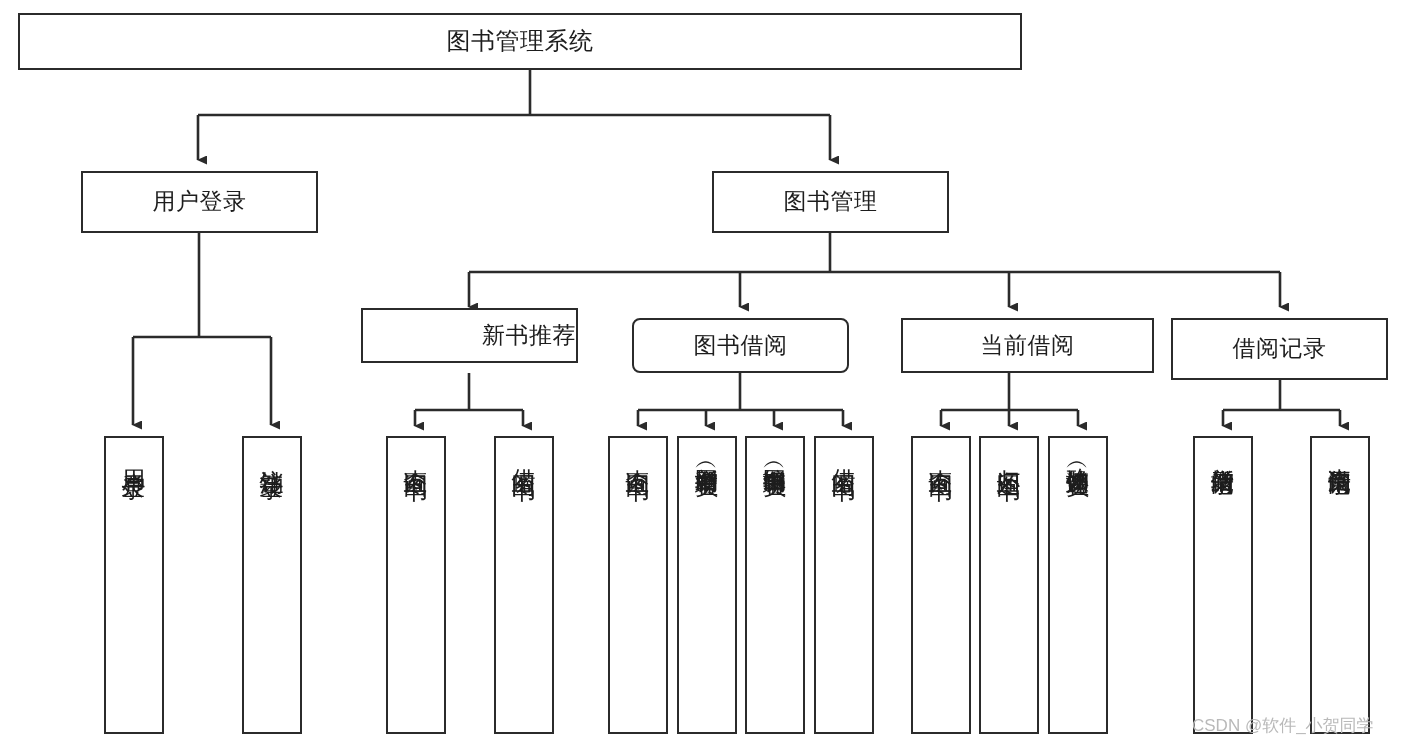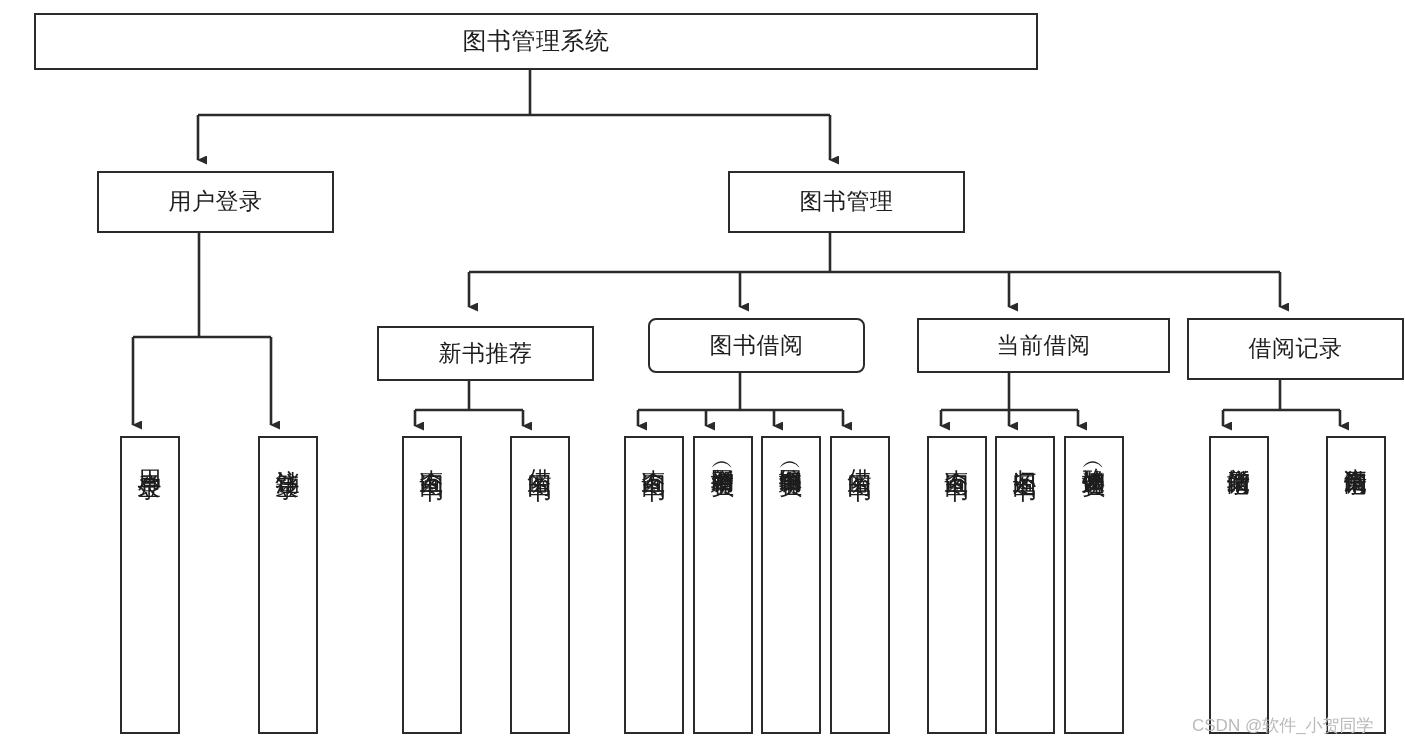--- a/index.html
+++ b/index.html
@@ -27,21 +27,20 @@
   .node {
     position: absolute;
     box-sizing: border-box;
     background: #ffffff;
     border: 2.5px solid #2b2b2b;
     display: flex;
     align-items: center;
     justify-content: center;
     color: #1d1d1d;
     z-index: 2;
-    margin-left: 16px;
   }
   .node-label {
     display: block;
     text-align: center;
     line-height: 1.18;
     letter-spacing: 0.5px;
   }
   
   .node.horiz .node-label {
     writing-mode: horizontal-tb;
@@ -141,21 +140,21 @@
   </div>
 
   <div class="node horiz" style="left:81px; top:171px; width:237px; height:62px;">
     <span class="node-label">用户登录</span>
   </div>
 
   <div class="node horiz" style="left:712px; top:171px; width:237px; height:62px;">
     <span class="node-label">图书管理</span>
   </div>
 
-  <div class="node horiz" style="left:361px; top:326px; width:217px; height:55px;">
+  <div class="node horiz" style="left:361px; top:308px; width:217px; height:55px;justify-content:flex-end;">
     <span class="node-label">新书推荐</span>
   </div>
 
   <div class="node horiz" style="left:632px; top:318px; width:217px; height:55px;border-radius:8px;">
     <span class="node-label">图书借阅</span>
   </div>
 
   <div class="node horiz" style="left:901px; top:318px; width:253px; height:55px;">
     <span class="node-label">当前借阅</span>
   </div>

